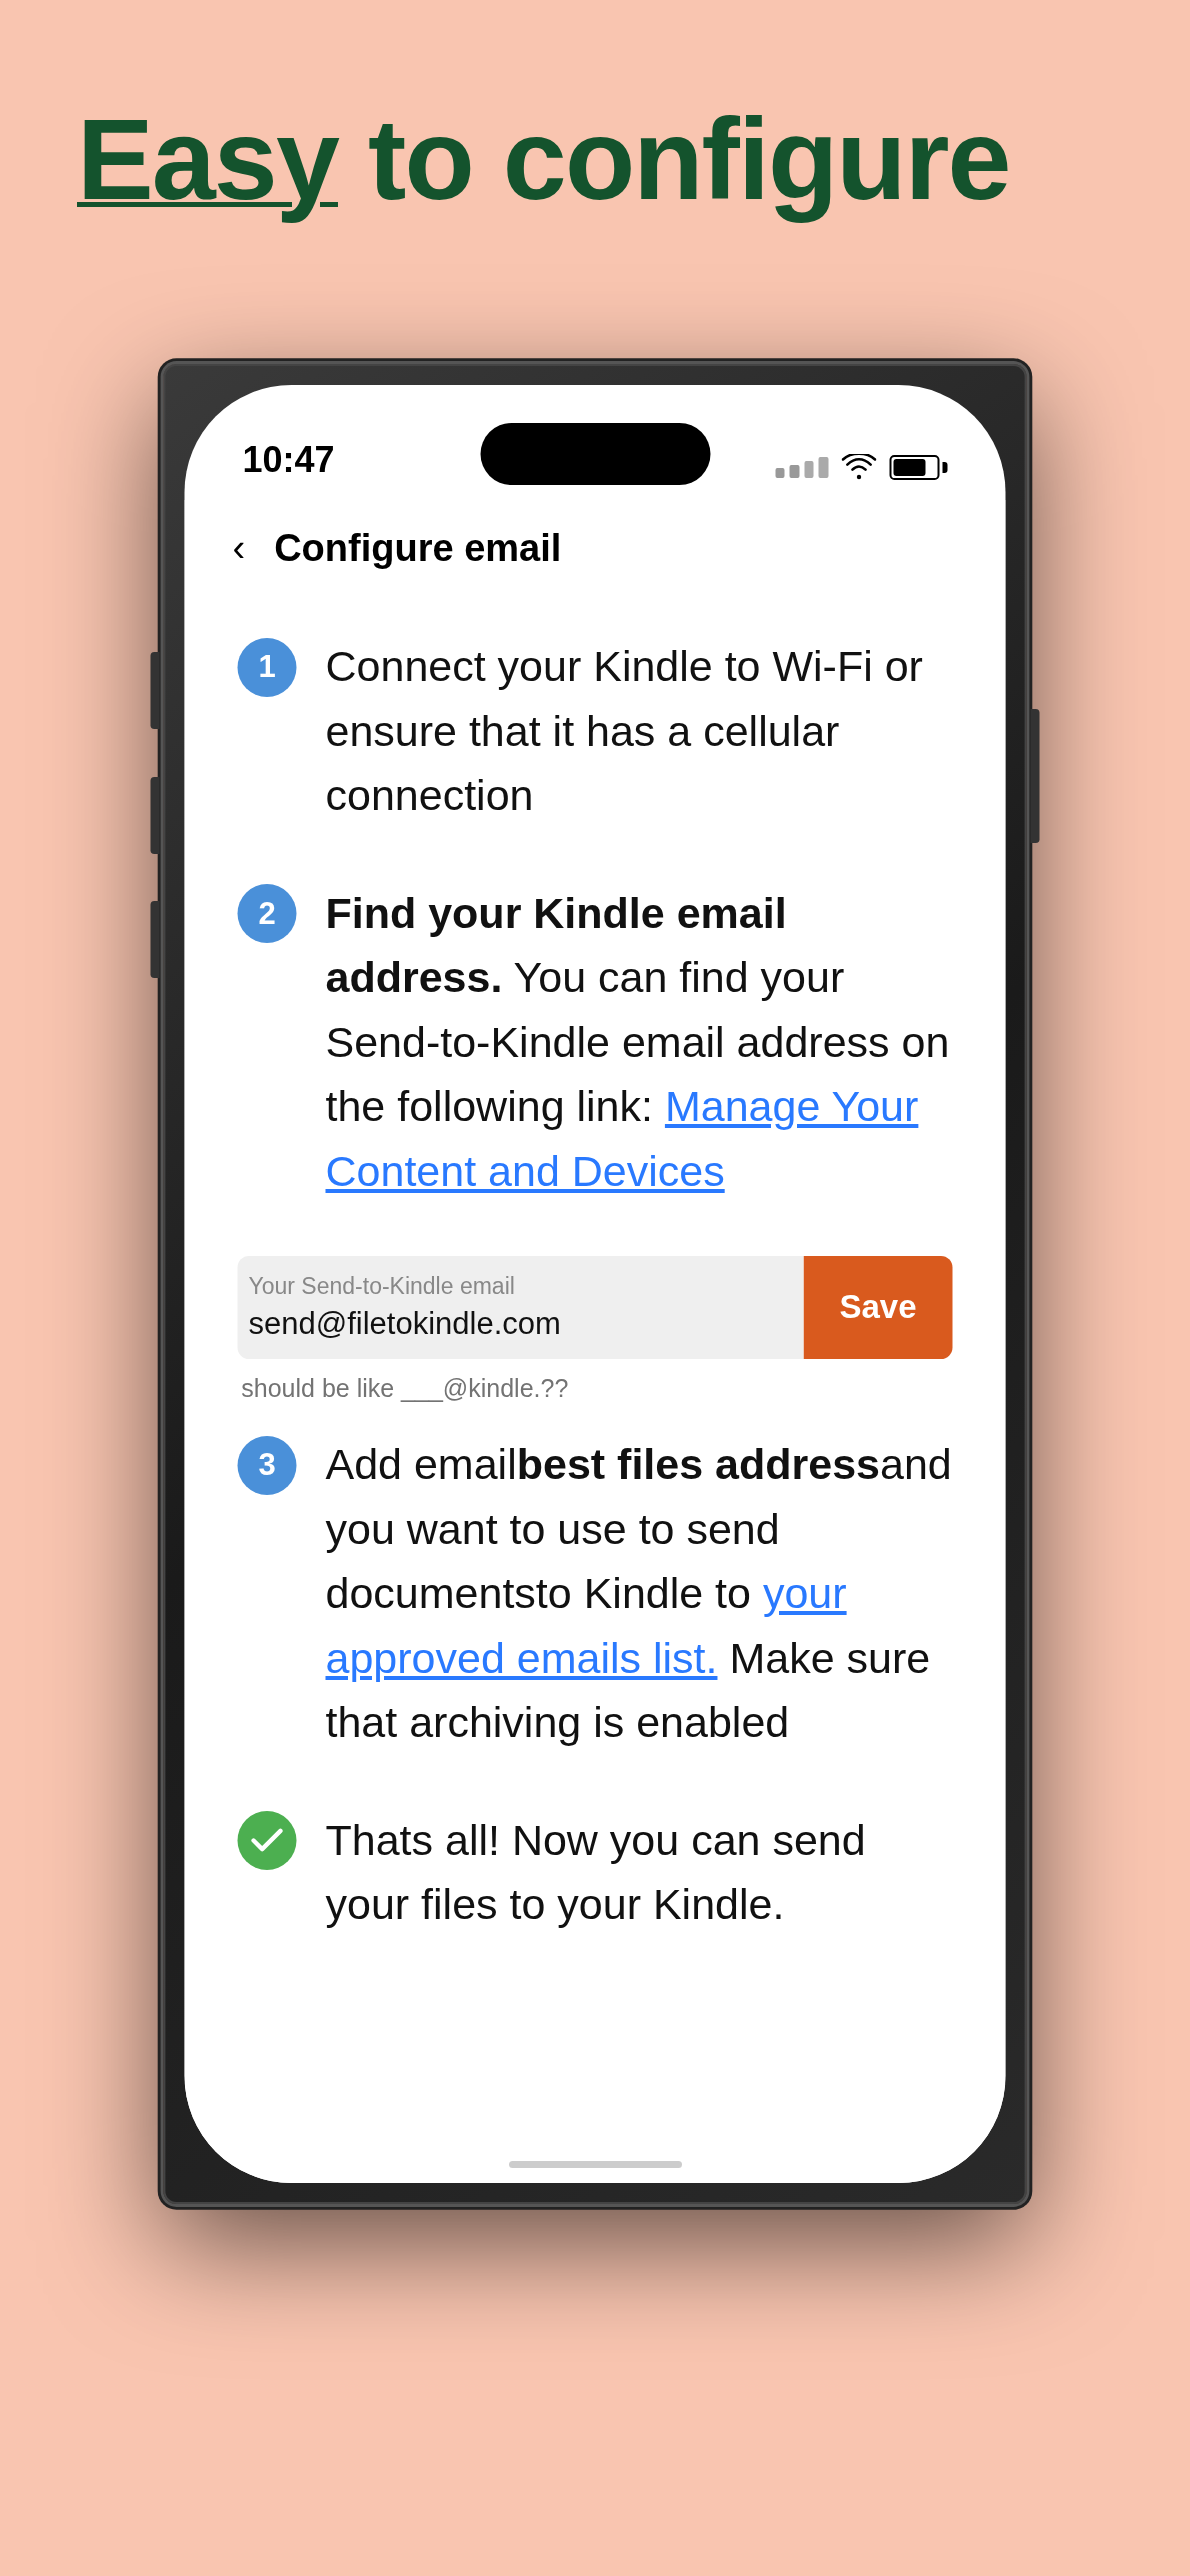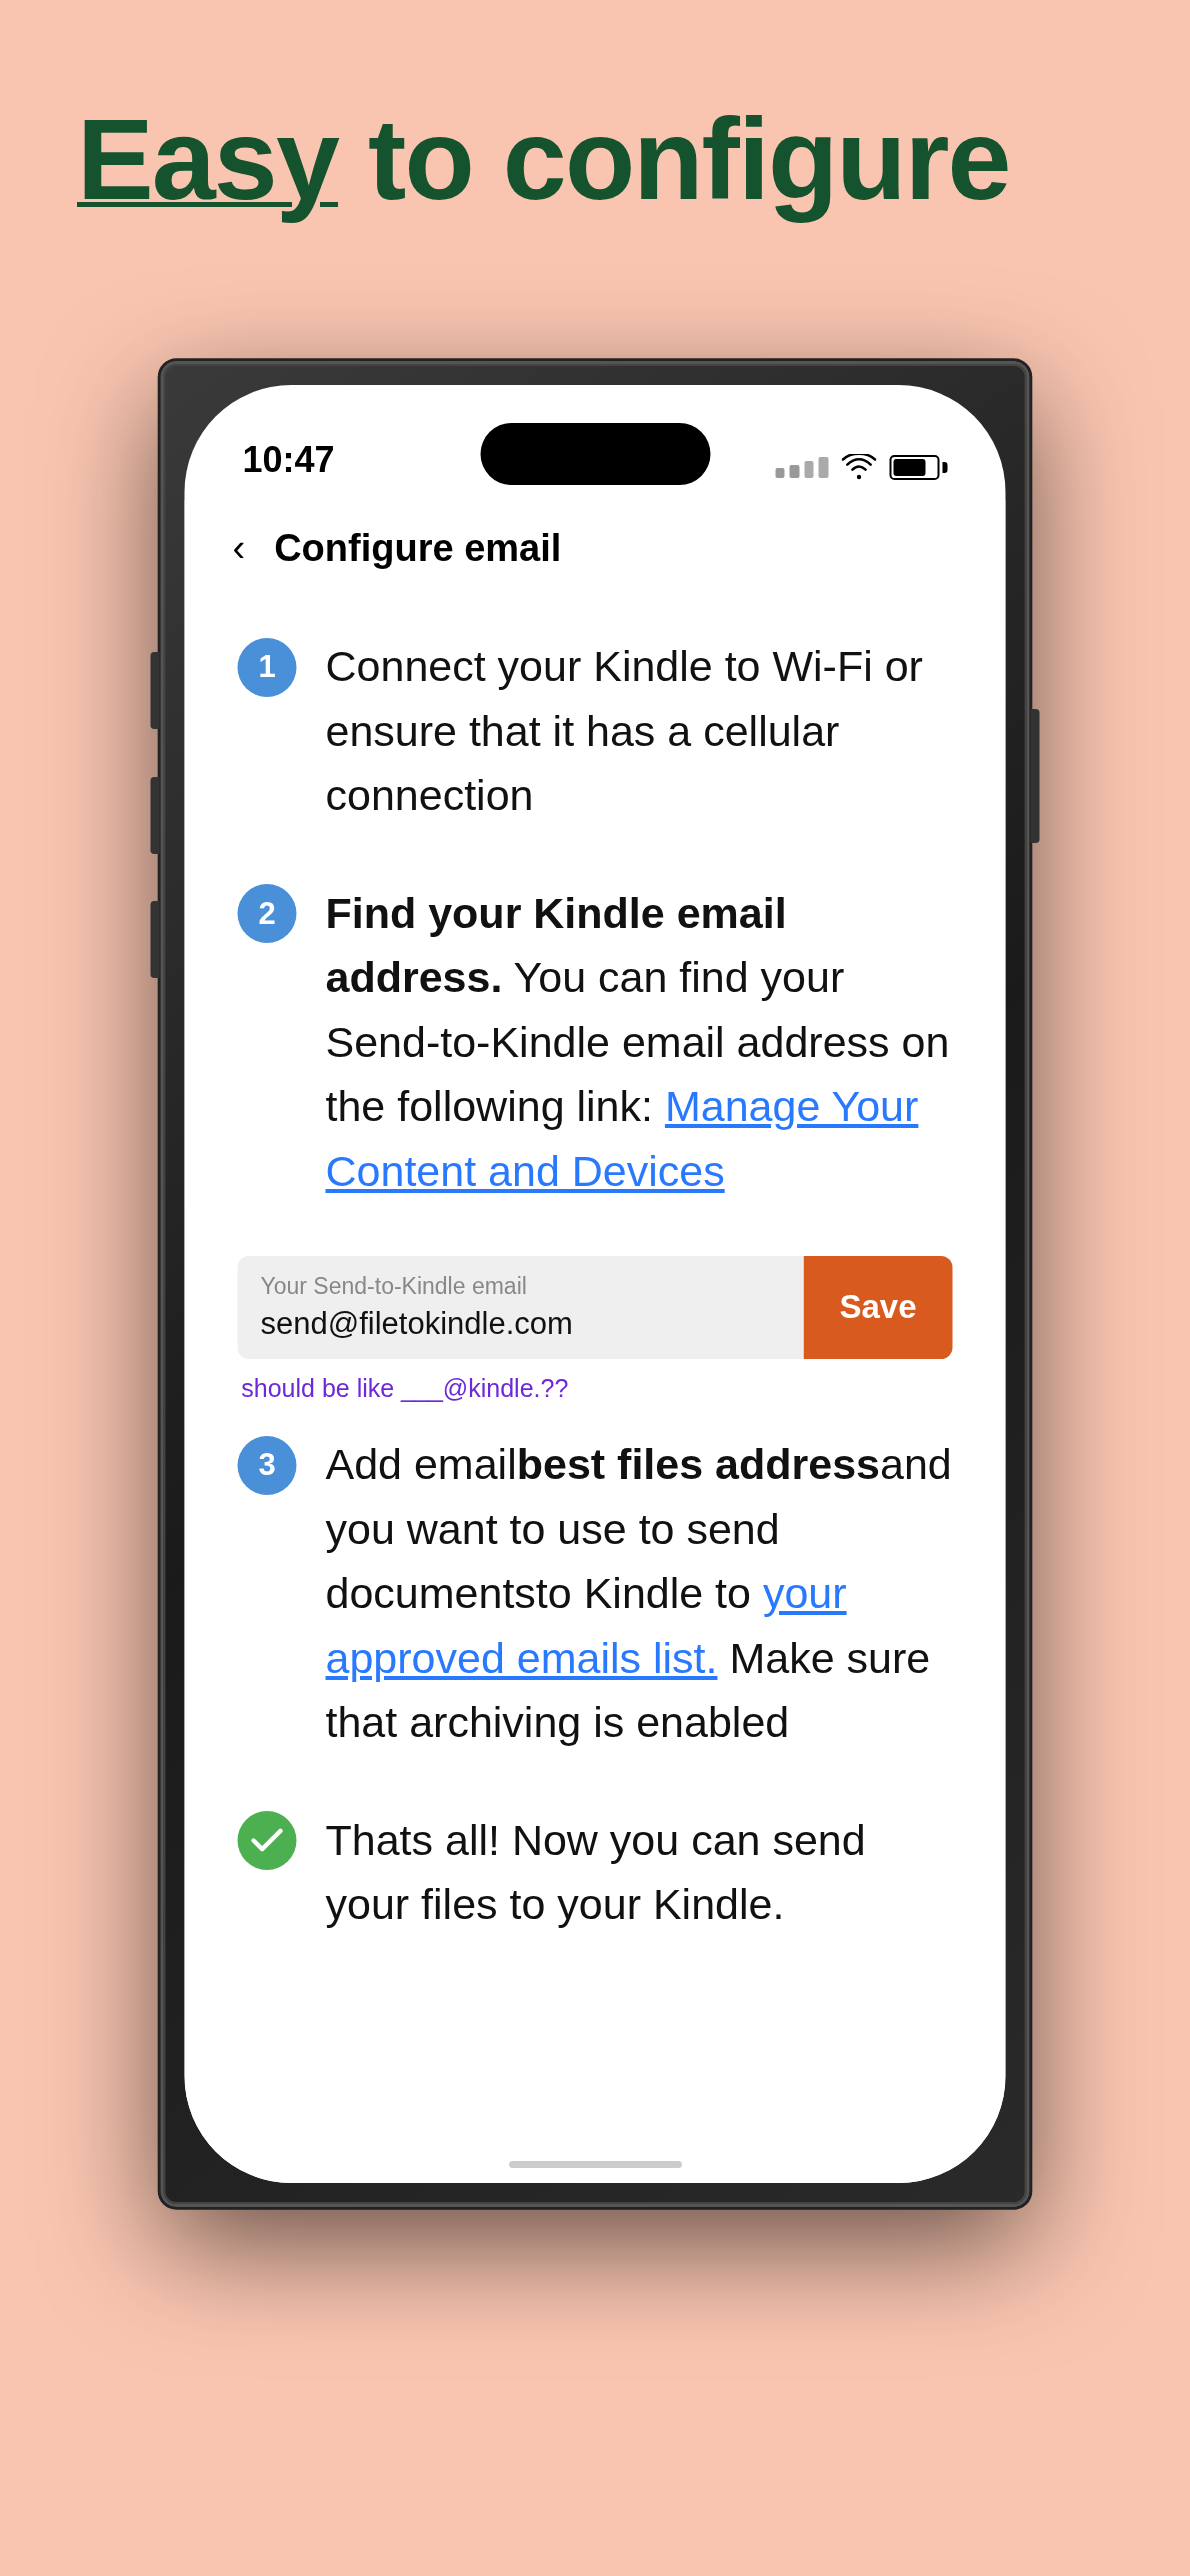--- a/index.html
+++ b/index.html
@@ -280,21 +280,21 @@
       display: flex;
       align-items: stretch;
       gap: 0;
       margin-bottom: 15.3px;
     }
 
     .email-input-wrapper {
       flex: 1;
       background: #efefef;
       border-radius: 11.5px 0 0 11.5px;
-      padding: 17px 23px;
+      padding: 17px 11px;
       position: relative;
     }
 
     .email-input-label {
       font-size: 23px;
       color: #888;
       margin-bottom: 5.8px;
       display: block;
     }
 
@@ -311,21 +311,21 @@
       border-radius: 0 11.5px 11.5px 0;
       padding: 17px 36px;
       font-size: 33px;
       font-weight: 600;
       cursor: pointer;
       white-space: nowrap;
     }
 
     .error-text {
       font-size: 25px;
-      color: #6d28d9;
+      color: #737373;
       margin-left: 3.8px;
     }
 
     
     .home-indicator {
       position: absolute;
       bottom: 15.3px;
       left: 50%;
       transform: translateX(-50%);
       width: 173px;

